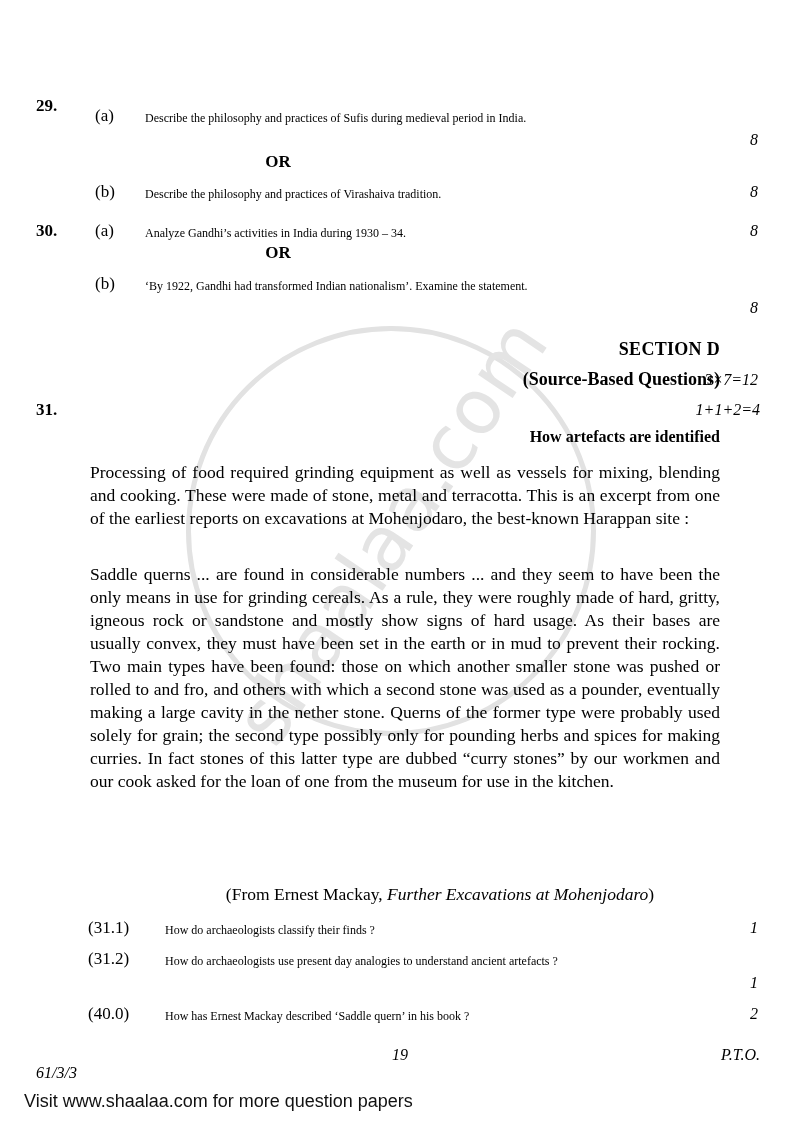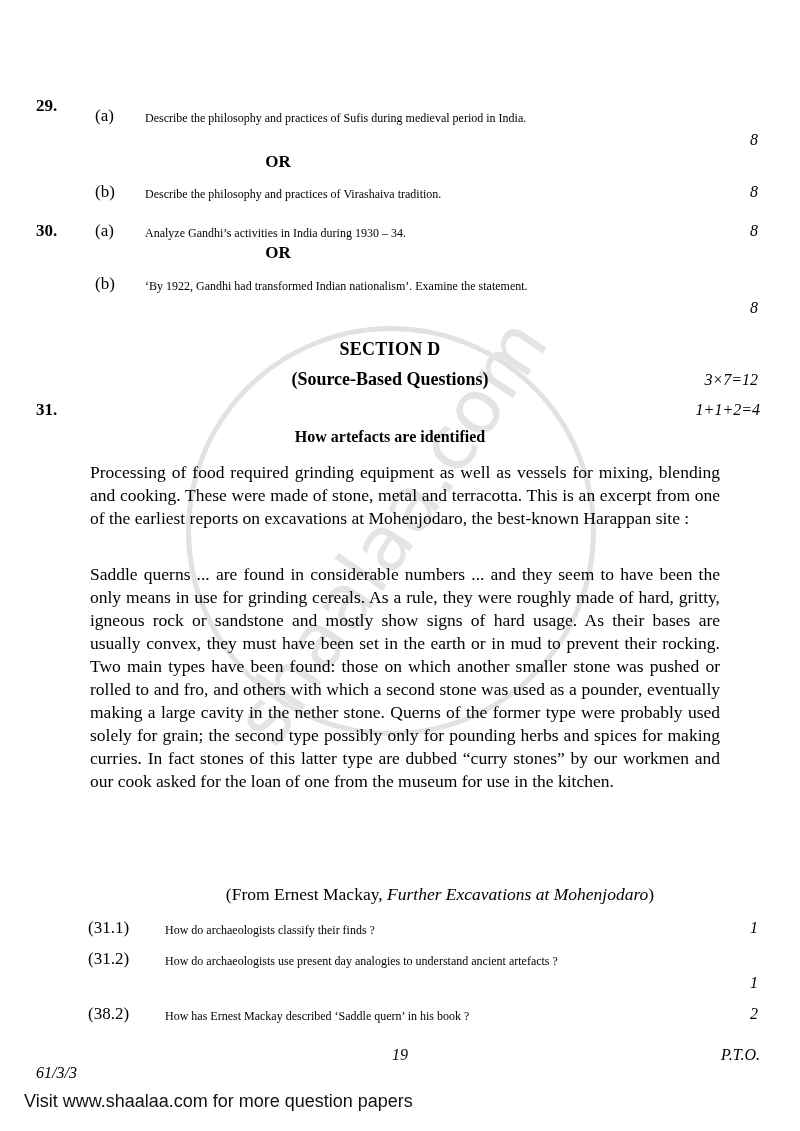--- a/index.html
+++ b/index.html
@@ -85,21 +85,21 @@
     position: absolute;
     font-weight: bold;
     font-size: 17px;
     text-align: center;
     width: 120px;
   }
 
   .center-head {
     position: absolute;
     font-weight: bold;
-    text-align: center;
+    text-align: right;
     width: 660px;
     left: 60px;
   }
   .sec-title { font-size: 18px; letter-spacing: .3px; }
   .sec-sub   { font-size: 18px; }
   .src-title { font-size: 16px; }
 
   .para {
     position: absolute;
     font-size: 17.5px;
@@ -184,21 +184,21 @@
   <div class="attrib" style="left:160px; top:884px;"><span>(From Ernest Mackay, </span><i>Further Excavations at Mohenjodaro</i><span>)</span></div>
 
   <div class="sublabel" style="left:88px; top:918px;">(31.1)</div>
   <div class="qtext nojustify" style="left:165px; top:918px; width:530px;">How do archaeologists classify their finds ?</div>
   <div class="marks" style="left:698px; top:919px;">1</div>
 
   <div class="sublabel" style="left:88px; top:949px;">(31.2)</div>
   <div class="qtext" style="left:165px; top:949px; width:555px;">How do archaeologists use present day analogies to understand ancient artefacts ?</div>
   <div class="marks" style="left:698px; top:974px;">1</div>
 
-  <div class="sublabel" style="left:88px; top:1004px;">(38.2)</div>
+  <div class="sublabel" style="left:88px; top:1004px;">(40.0)</div>
   <div class="qtext nojustify" style="left:165px; top:1004px; width:530px;">How has Ernest Mackay described ‘Saddle quern’ in his book ?</div>
   <div class="marks" style="left:698px; top:1005px;">2</div>
 
   <div class="foot" id="footer-code">61/3/3</div>
   <div class="foot" id="footer-page">19</div>
   <div class="foot" id="footer-pto">P.T.O.</div>
   <div id="footer-visit">Visit www.shaalaa.com for more question papers</div>
 
 </div>
 

